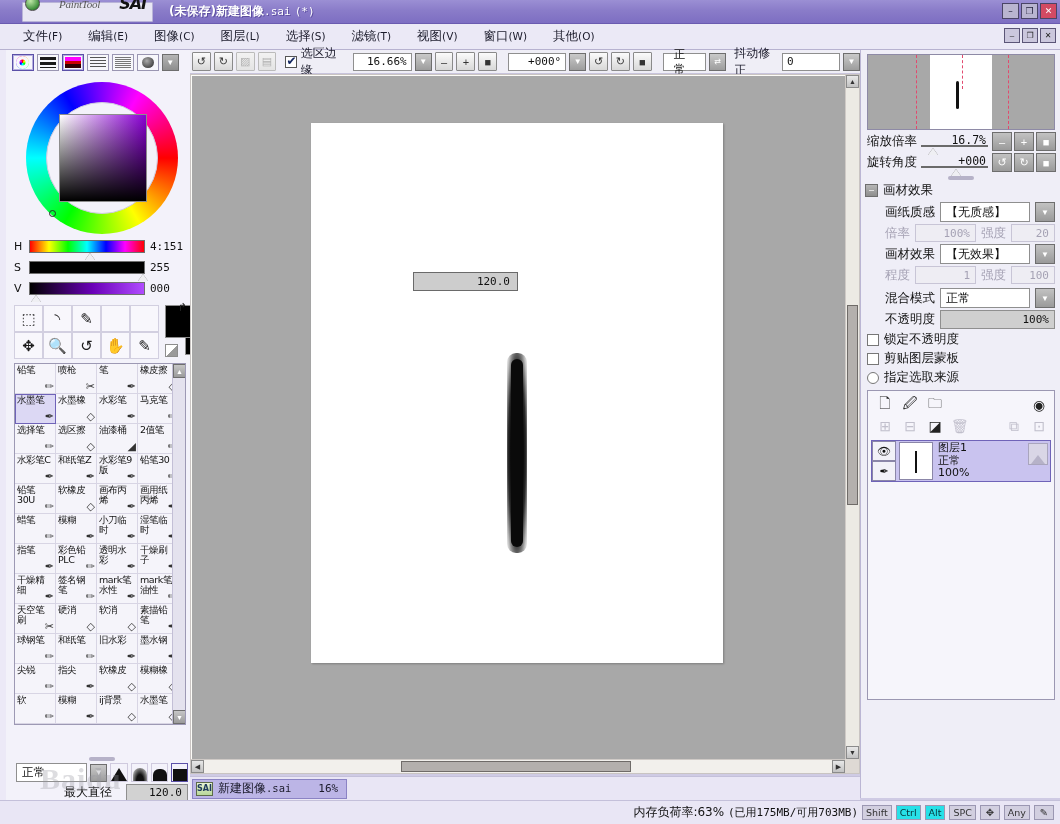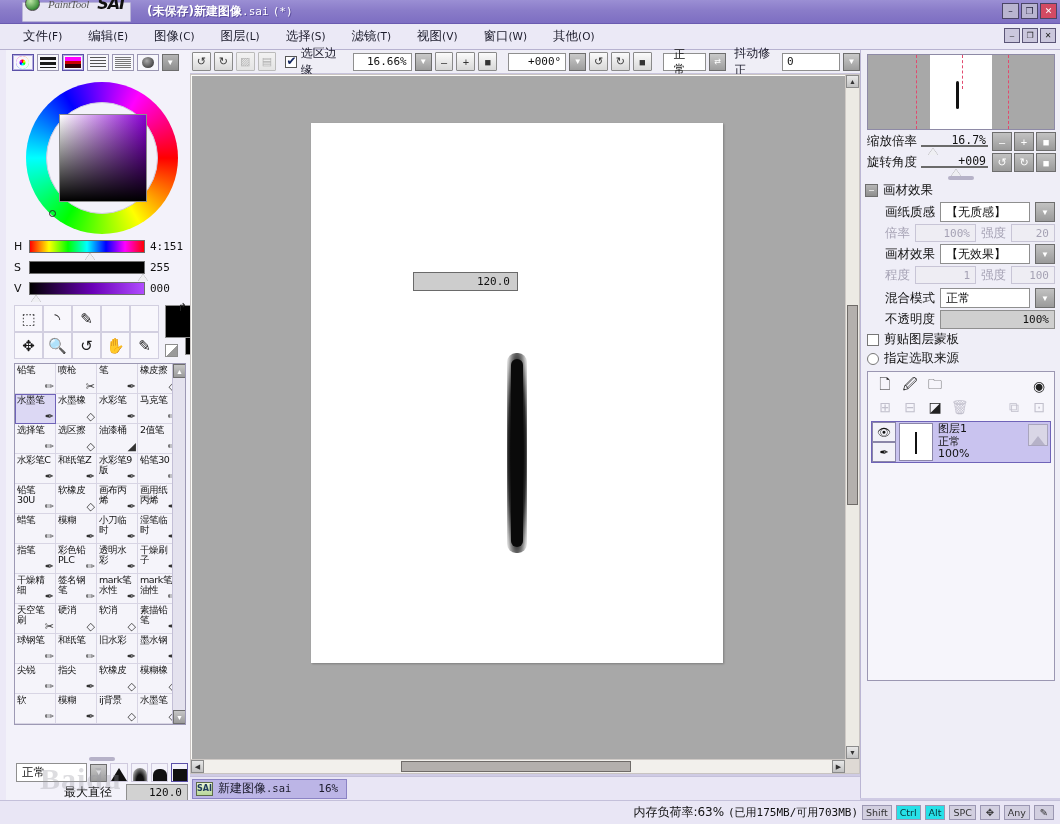--- a/index.html
+++ b/index.html
@@ -15,21 +15,21 @@
   .app { position:relative; width:1060px; height:824px; background:#cfcbe4; }
 
   
   .titlebar {
     position:absolute; left:0; top:0; width:1060px; height:24px;
     background:linear-gradient(180deg,#9b8fd4 0%,#8a7cc9 45%,#7d6ec2 100%);
     border-bottom:1px solid #6a5bb0;
     display:flex; align-items:center;
   }
   .sai-logo {
-    display:flex; align-items:center; gap:8px;
+    display:flex; align-items:center; gap:19px;
     margin-left:22px; height:20px;
     background:#e8e6f4; border:1px solid #b9b4d8;
     padding:0 6px 16px 2px; border-radius:1px;
   }
   .globe {
     width:15px;height:15px;border-radius:50%;
     background:radial-gradient(circle at 35% 30%, #bfe8a8, #3d8f3a 70%, #1d5c1c);
     border:1px solid #4a4a4a;
   }
   .pt-text { font-family:"Liberation Serif",serif; font-style:italic; font-size:11px; color:#585858; letter-spacing:-0.2px;}
@@ -644,21 +644,21 @@
         <div class="zb">–</div>
         <div class="zb">+</div>
         <div class="zb">■</div>
       </div>
     </div>
 
     <div class="zrow">
       <span class="zlabel">旋转角度</span>
       <div class="ztrack">
         <div class="line"></div>
-        <div class="val">+009</div>
+        <div class="val">+000</div>
         <div class="knob" style="left:45%"></div>
       </div>
       <div class="zbtns">
         <div class="zb">↺</div>
         <div class="zb">↻</div>
         <div class="zb">■</div>
       </div>
     </div>
 
     <div class="rhandle"></div>
@@ -694,20 +694,24 @@
     <div class="prow" style="padding-top:3px">
       <span class="plabel">混合模式</span>
       <div class="pselect">正常</div>
       <div class="pdrop">▼</div>
     </div>
     <div class="prow">
       <span class="plabel">不透明度</span>
       <div class="pbar">100%</div>
     </div>
 
+    <div class="crow">
+      <div class="cbx"></div>
+      <span class="clabel">锁定不透明度</span>
+    </div>
     <div class="crow">
       <div class="cbx"></div>
       <span class="clabel">剪贴图层蒙板</span>
     </div>
     <div class="crow">
       <div class="rdo"></div>
       <span class="clabel">指定选取来源</span>
     </div>
 
     <div class="layerpanel">

